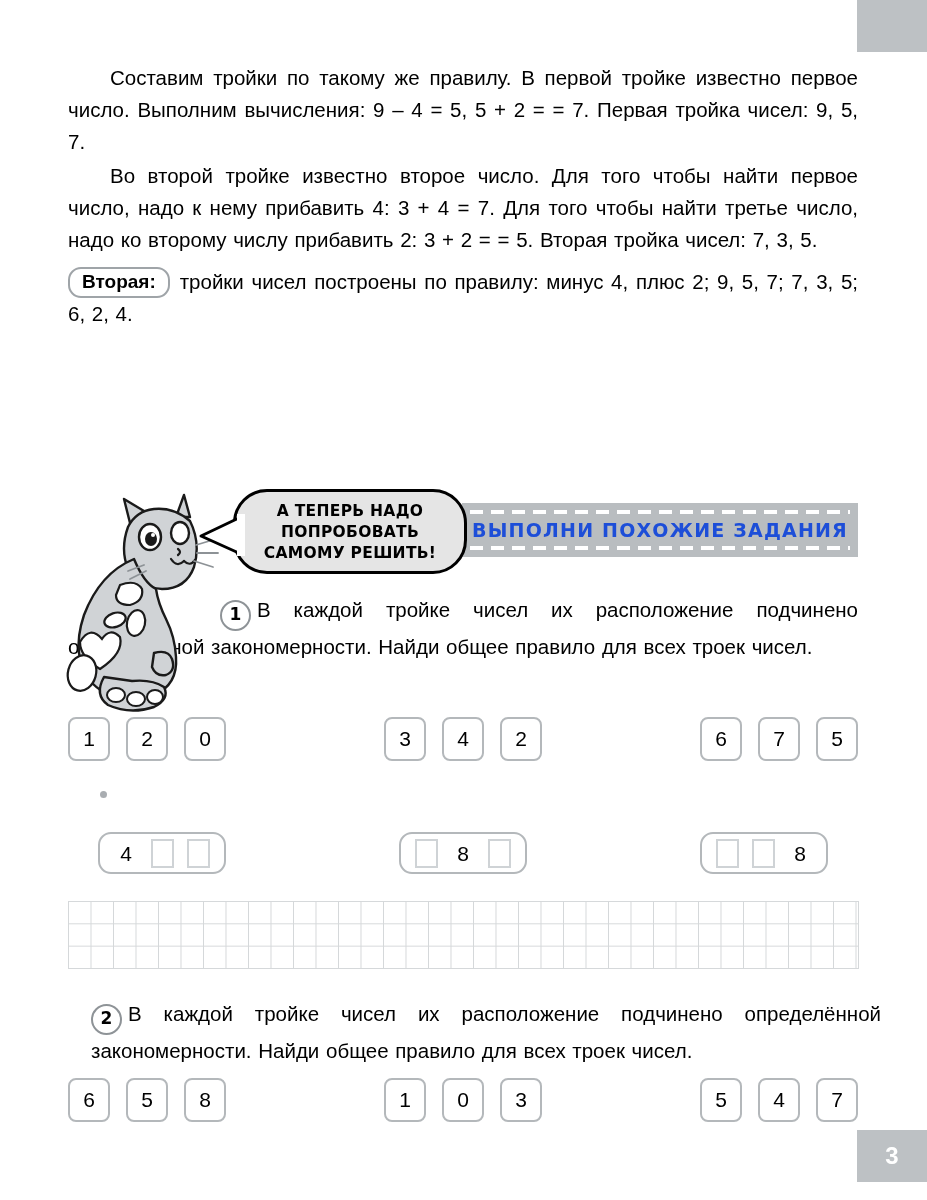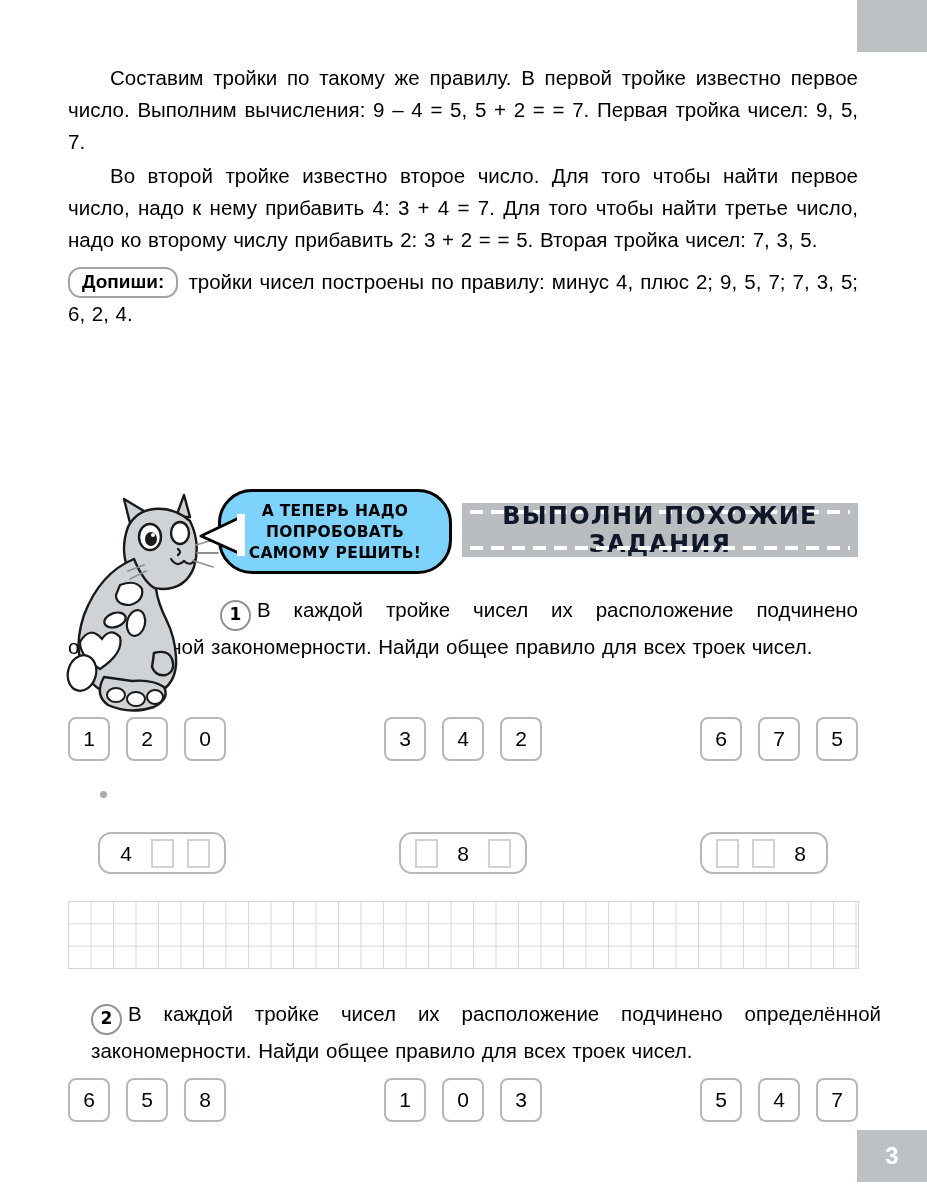--- a/index.html
+++ b/index.html
@@ -100,37 +100,37 @@
         #ffffff 0px, #ffffff 13px, transparent 13px, transparent 21px);
   }
   #banner::before { top: 7px; }
   #banner::after  { bottom: 7px; }
   #banner-label {
     position: absolute;
     left: 0; right: 0;
     top: 50%;
     transform: translateY(-50%);
     text-align: center;
-    color: #0f172a;
+    color: #1d4ed8;
     font-weight: bold;
-    font-size: 24px;
+    font-size: 19px;
     letter-spacing: 1.2px;
     font-family: "DejaVu Sans", sans-serif;
   }
 
   
   #speech-bubble {
     position: absolute;
-    left: 218px;
+    left: 233px;
     top: 489px;
     width: 228px;
     height: 79px;
     border: 3px solid #000;
     border-radius: 34px;
-    background: #7dd3fc;
+    background: #e5e5e5;
     z-index: 5;
   }
   #speech-text {
     position: absolute;
     left: 0; right: 0;
     top: 50%;
     transform: translateY(-50%);
     text-align: center;
     font-family: "DejaVu Sans", sans-serif;
     font-weight: bold;
@@ -281,21 +281,21 @@
 <div class="corner-block" id="corner-top"></div>
 <div class="corner-block" id="corner-bottom">
   <span id="page-number">3</span>
 </div>
 
 <div id="content">
   <p class="para">Составим тройки по такому же правилу. В первой тройке известно первое число. Выполним вычисления: 9 – 4 = 5, 5 + 2 = = 7. Первая тройка чисел: 9, 5, 7.</p>
   <p class="para">Во второй тройке известно второе число. Для того чтобы найти первое число, надо к нему прибавить 4: 3 + 4 = 7. Для того чтобы найти третье число, надо ко второму числу прибавить 2: 3 + 2 = = 5. Вторая тройка чисел: 7, 3, 5.</p>
 
   <div id="answer-block">
-    <span id="answer-pill">Допиши:</span><span id="answer-text-wrap">тройки чисел построены по правилу: минус 4, плюс 2; 9, 5, 7; 7, 3, 5; 6, 2, 4.</span>
+    <span id="answer-pill">Вторая:</span><span id="answer-text-wrap">тройки чисел построены по правилу: минус 4, плюс 2; 9, 5, 7; 7, 3, 5; 6, 2, 4.</span>
   </div>
 </div>
 
 <div id="banner">
   <div id="banner-label">ВЫПОЛНИ ПОХОЖИЕ ЗАДАНИЯ</div>
 </div>
 
 <div id="cat">
   <svg width="180" height="230" viewBox="0 0 180 230">
     <g fill="#d0d3d6" stroke="#1a1a1a" stroke-width="2.4" stroke-linejoin="round" stroke-linecap="round">

